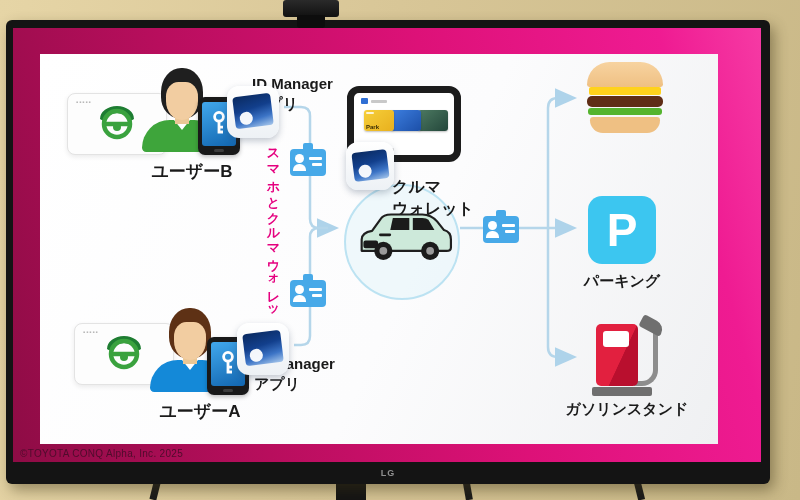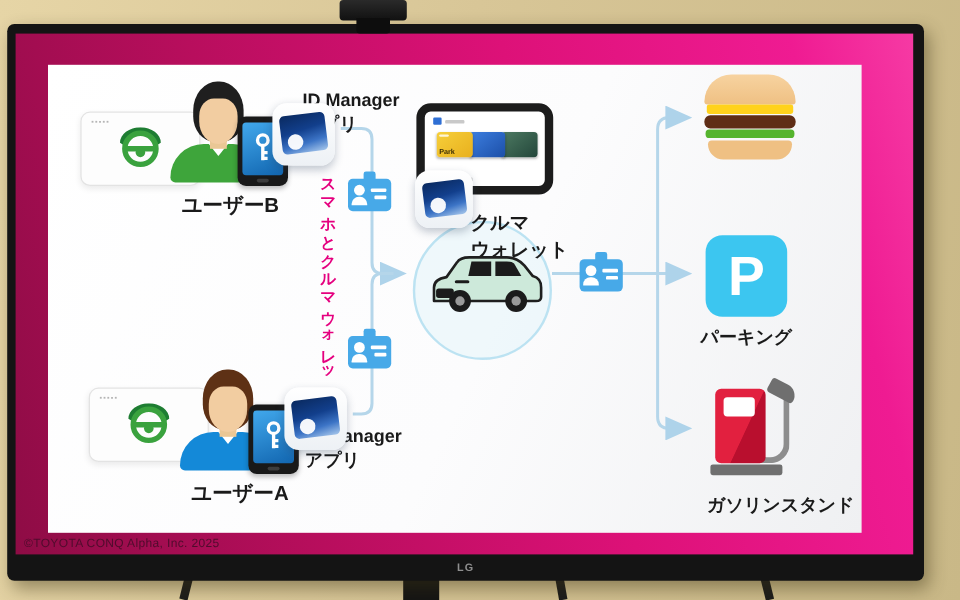--- a/index.html
+++ b/index.html
@@ -313,17 +313,17 @@
       <div class="abs dest-label" style="left:497px; top:218px; width:170px;">パーキング</div>
 
       <div class="abs pump" style="left:552px; top:264px;">
         <div class="pump-hose"></div>
         <div class="pump-nozzle"></div>
         <div class="pump-body">
             <div class="pump-window"></div>
           </div>
         <div class="pump-base"></div>
       </div>
-      <div class="abs dest-label" style="left:502px; top:358px; width:170px;text-align:right;">ガソリンスタンド</div>
+      <div class="abs dest-label" style="left:502px; top:346px; width:170px;">ガソリンスタンド</div>
 
     </div>
   </div>
 </div>
 
 </body></html>

